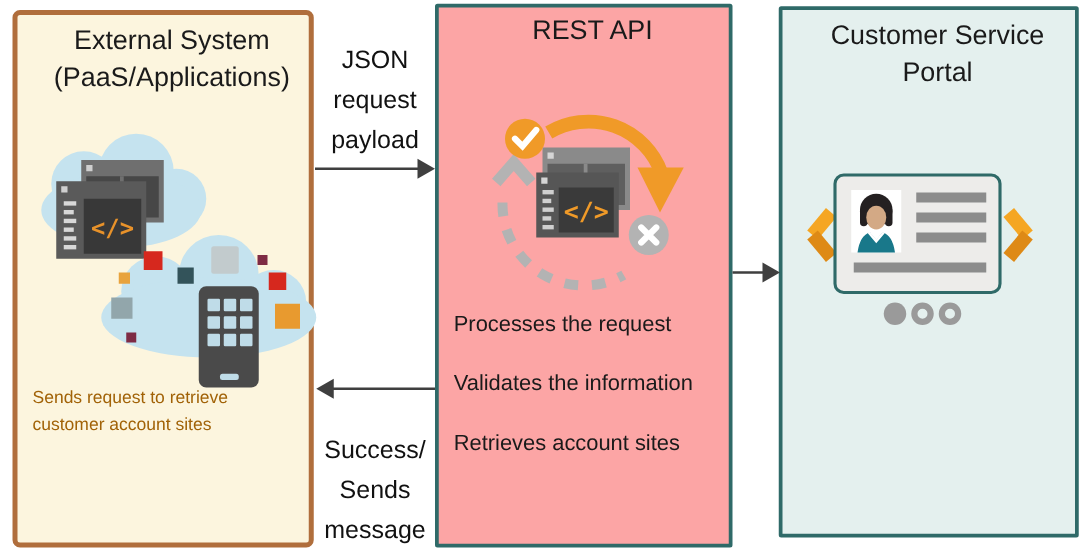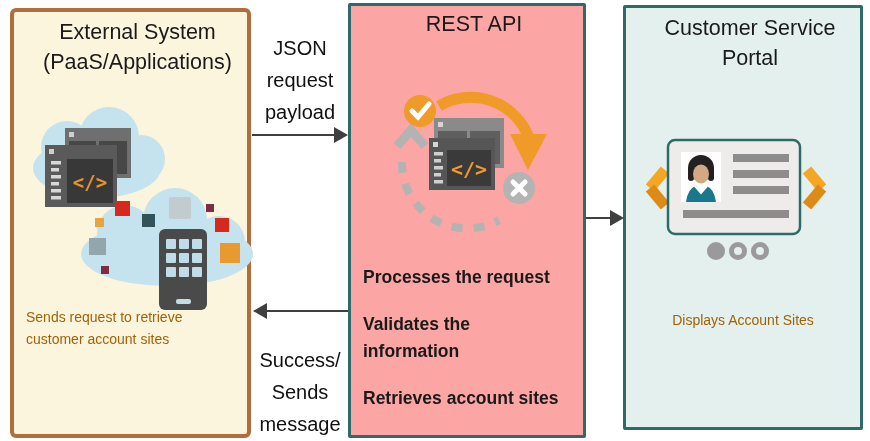--- a/index.html
+++ b/index.html
@@ -30,21 +30,21 @@
 
   .icon-abs { position:absolute; }
 
   .desc {
     position:absolute; font-size:14px; line-height:1.6; color:#a16207;
   }
   .desc-external { left:12px; top:294px; width:200px; }
   .desc-portal { left:0; top:302px; width:100%; text-align:center; }
   .desc-portal .inner { max-width:180px; margin:0 auto; line-height:1.5; }
 
-  .steps { position:absolute; left:12px; top:258px; width:210px;font-weight:bold; }
+  .steps { position:absolute; left:12px; top:240px; width:210px; }
   .steps p { margin:0 0 21px 0; font-size:17.5px; line-height:1.5; max-width:196px; }
 
   .flow-label {
     position:absolute; width:96px; text-align:center;
     font-size:20px; line-height:1.6; color:#111111;
   }
   .label-request  { left:252px; top:32px; }
   .label-response { left:252px; top:344px; }
 
   .arrow { position:absolute; height:16px; }
@@ -210,23 +210,20 @@
           <rect x="40" y="74" width="106" height="8"></rect>
         </g>
       </g>
       <g>
         <circle cx="73" cy="115" r="9" fill="#9A9A9A"></circle>
         <circle cx="95" cy="115" r="6.5" fill="#E4F0EE" stroke="#9A9A9A" stroke-width="5"></circle>
         <circle cx="117" cy="115" r="6.5" fill="#E4F0EE" stroke="#9A9A9A" stroke-width="5"></circle>
       </g>
     </svg>
 
-    <div class="desc desc-portal">
-      <div class="inner">Displays Account Sites</div>
-    </div>
   </div>
 
   <div class="flow-label label-request">JSON request payload</div>
 
   <div class="arrow arrow-request">
     <span class="line"></span>
     <span class="head"></span>
   </div>
 
   <div class="arrow arrow-response">

